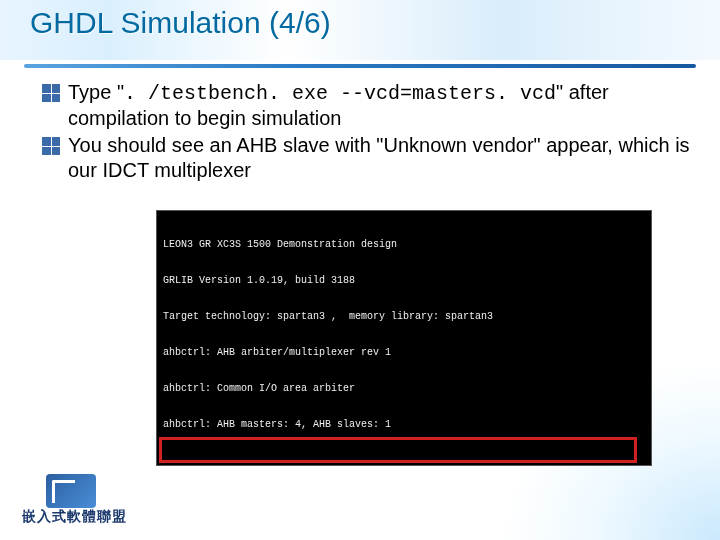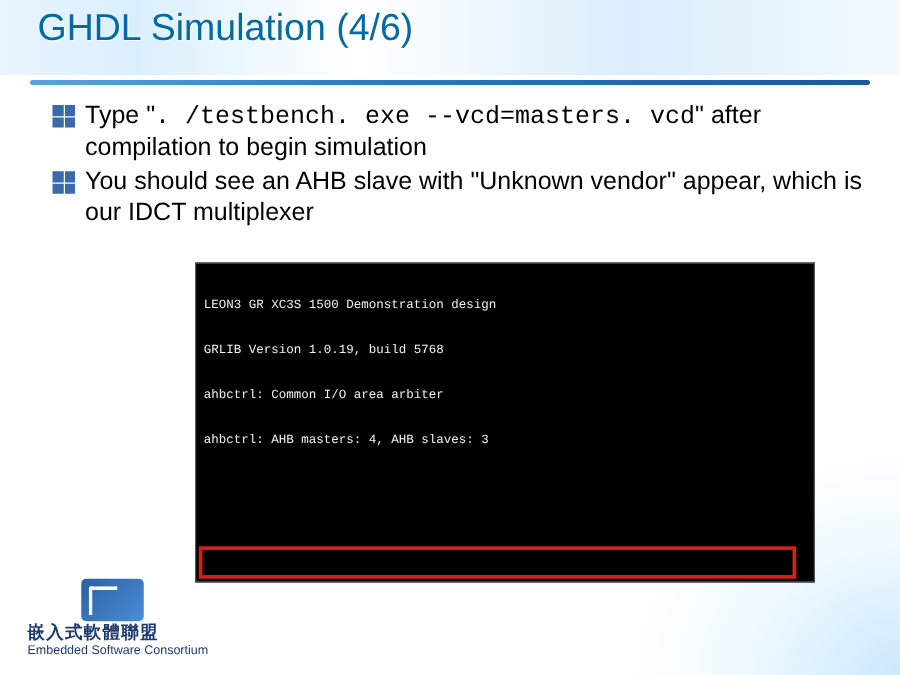--- a/index.html
+++ b/index.html
@@ -160,23 +160,25 @@
         <span></span>
         <span></span>
         <span></span>
       </div>
     <div class="bullet-text">You should see an AHB slave with "Unknown vendor" appear, which is our IDCT multiplexer</div>
   </div>
 </div>
 
 <div class="terminal-wrap">
   <span class="term-line">LEON3 GR XC3S 1500 Demonstration design</span>
-  <span class="term-line">GRLIB Version 1.0.19, build 5768</span>
+  <span class="term-line">GRLIB Version 1.0.19, build 3188</span>
+  <span class="term-line">Target technology: spartan3 ,  memory library: spartan3</span>
+  <span class="term-line">ahbctrl: AHB arbiter/multiplexer rev 1</span>
   <span class="term-line">ahbctrl: Common I/O area arbiter</span>
-  <span class="term-line">ahbctrl: AHB masters: 4, AHB slaves: 3</span>
+  <span class="term-line">ahbctrl: AHB masters: 4, AHB slaves: 1</span>
   
   
   
   
   
   
   
   
   
   
@@ -185,15 +187,14 @@
   
   
   
   <div class="highlight-box" style="top:226px;left:2px;width:478px;height:26px;"></div>
 </div>
 
 <div class="logo">
   <div class="logo-mark"></div>
   <div>
     <div class="logo-text-cn">嵌入式軟體聯盟</div>
-    <div class="logo-text-en">Embedded Software Consortium</div>
   </div>
 </div>
 
 </body></html>

